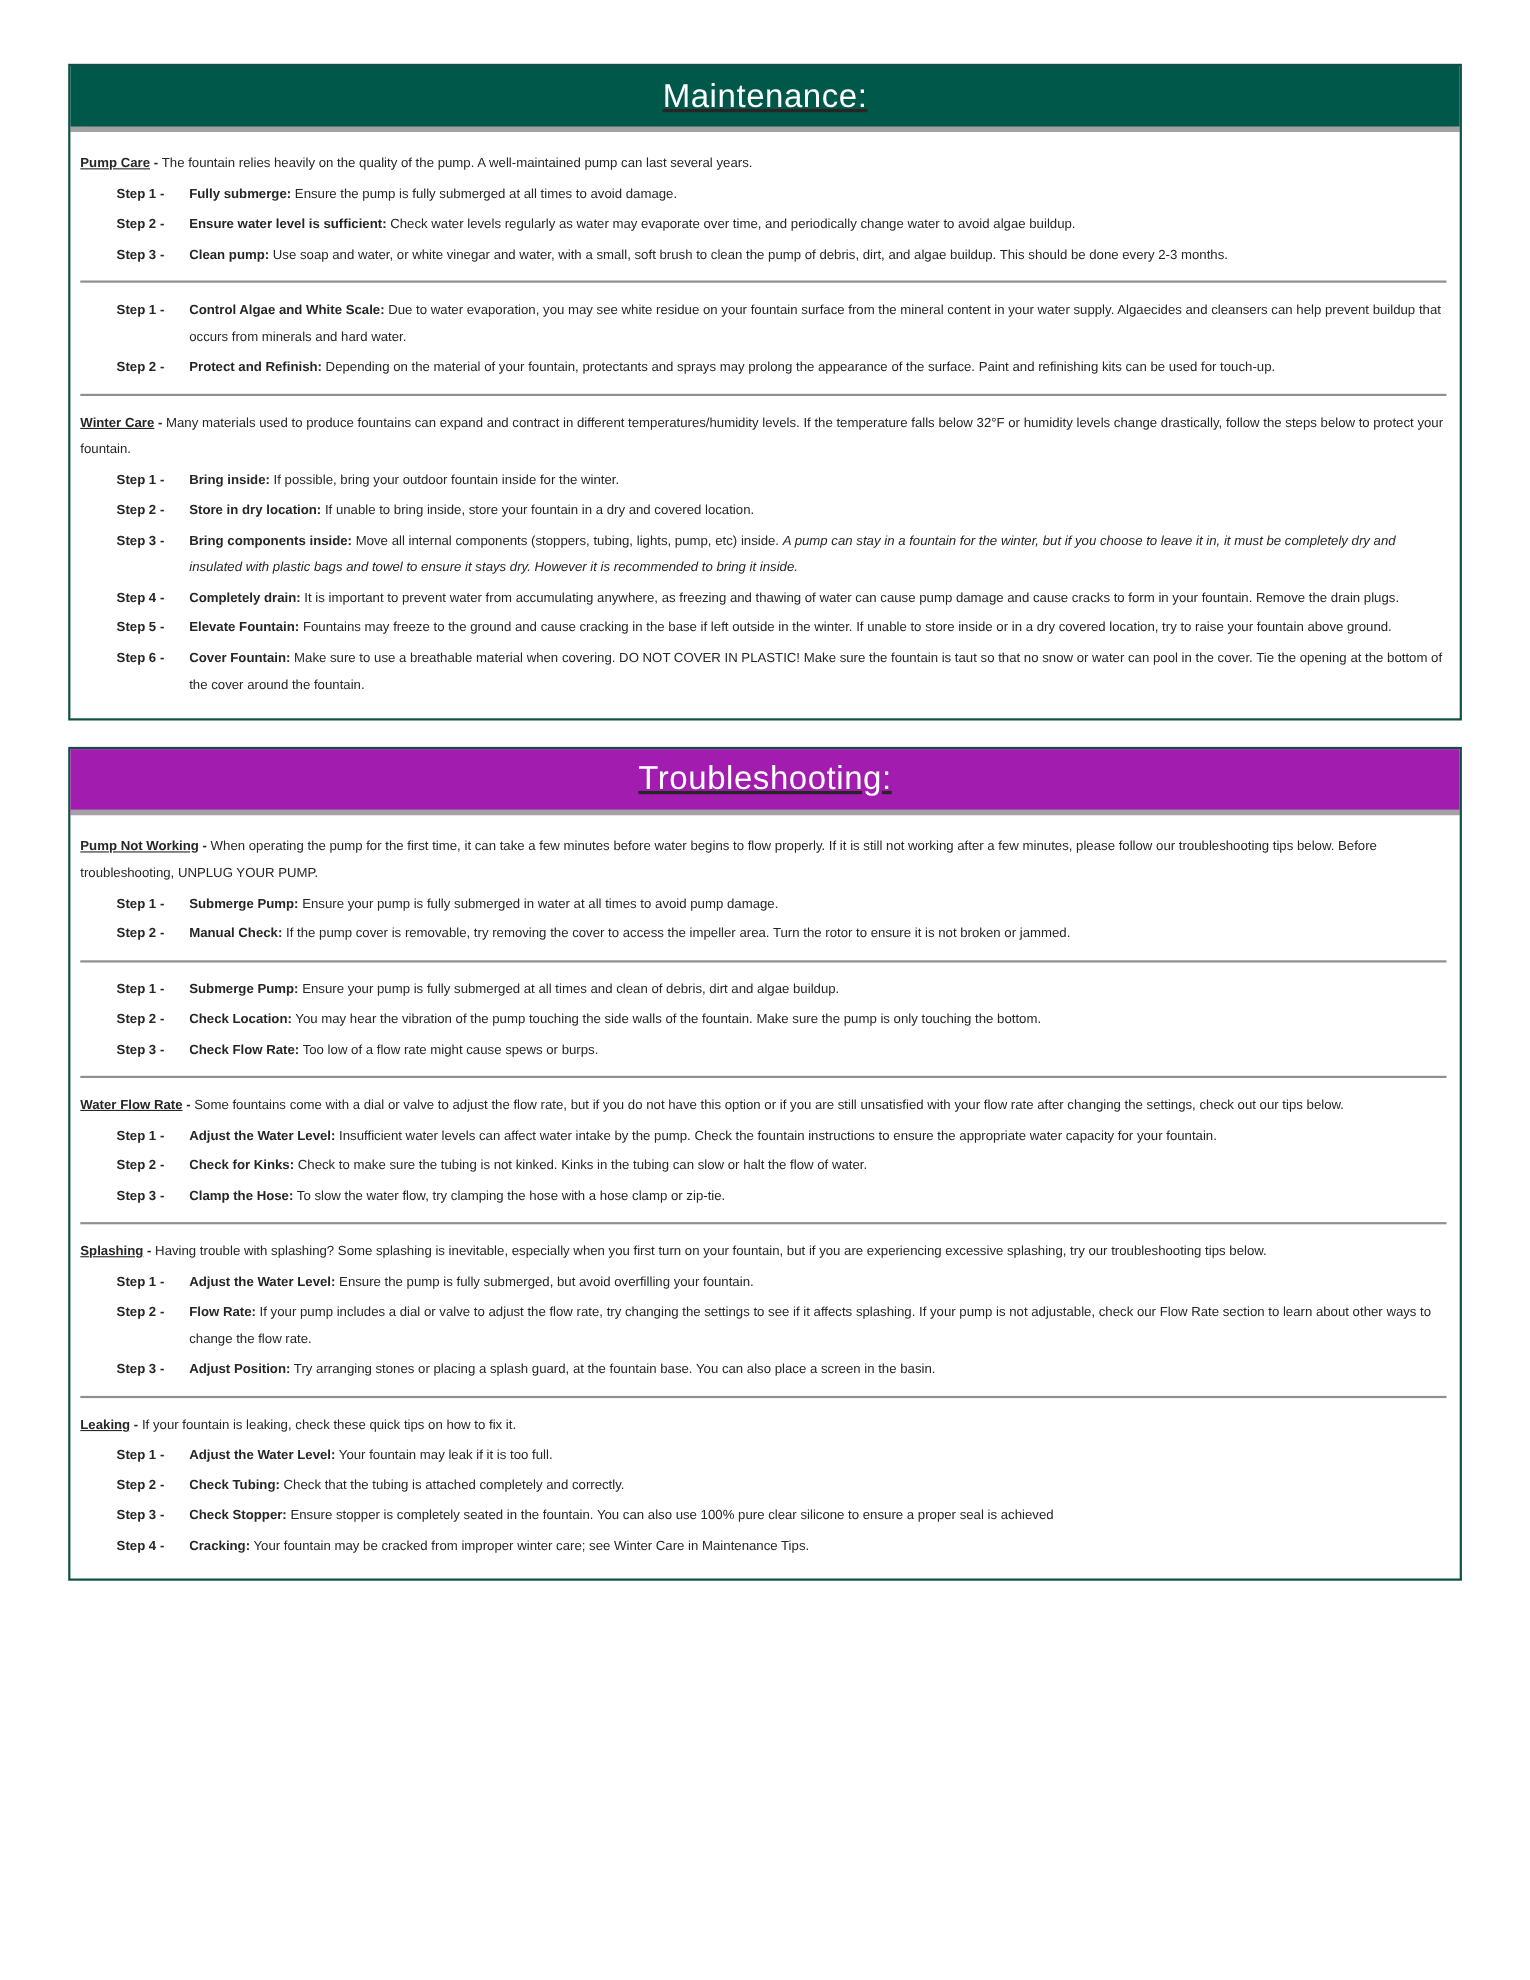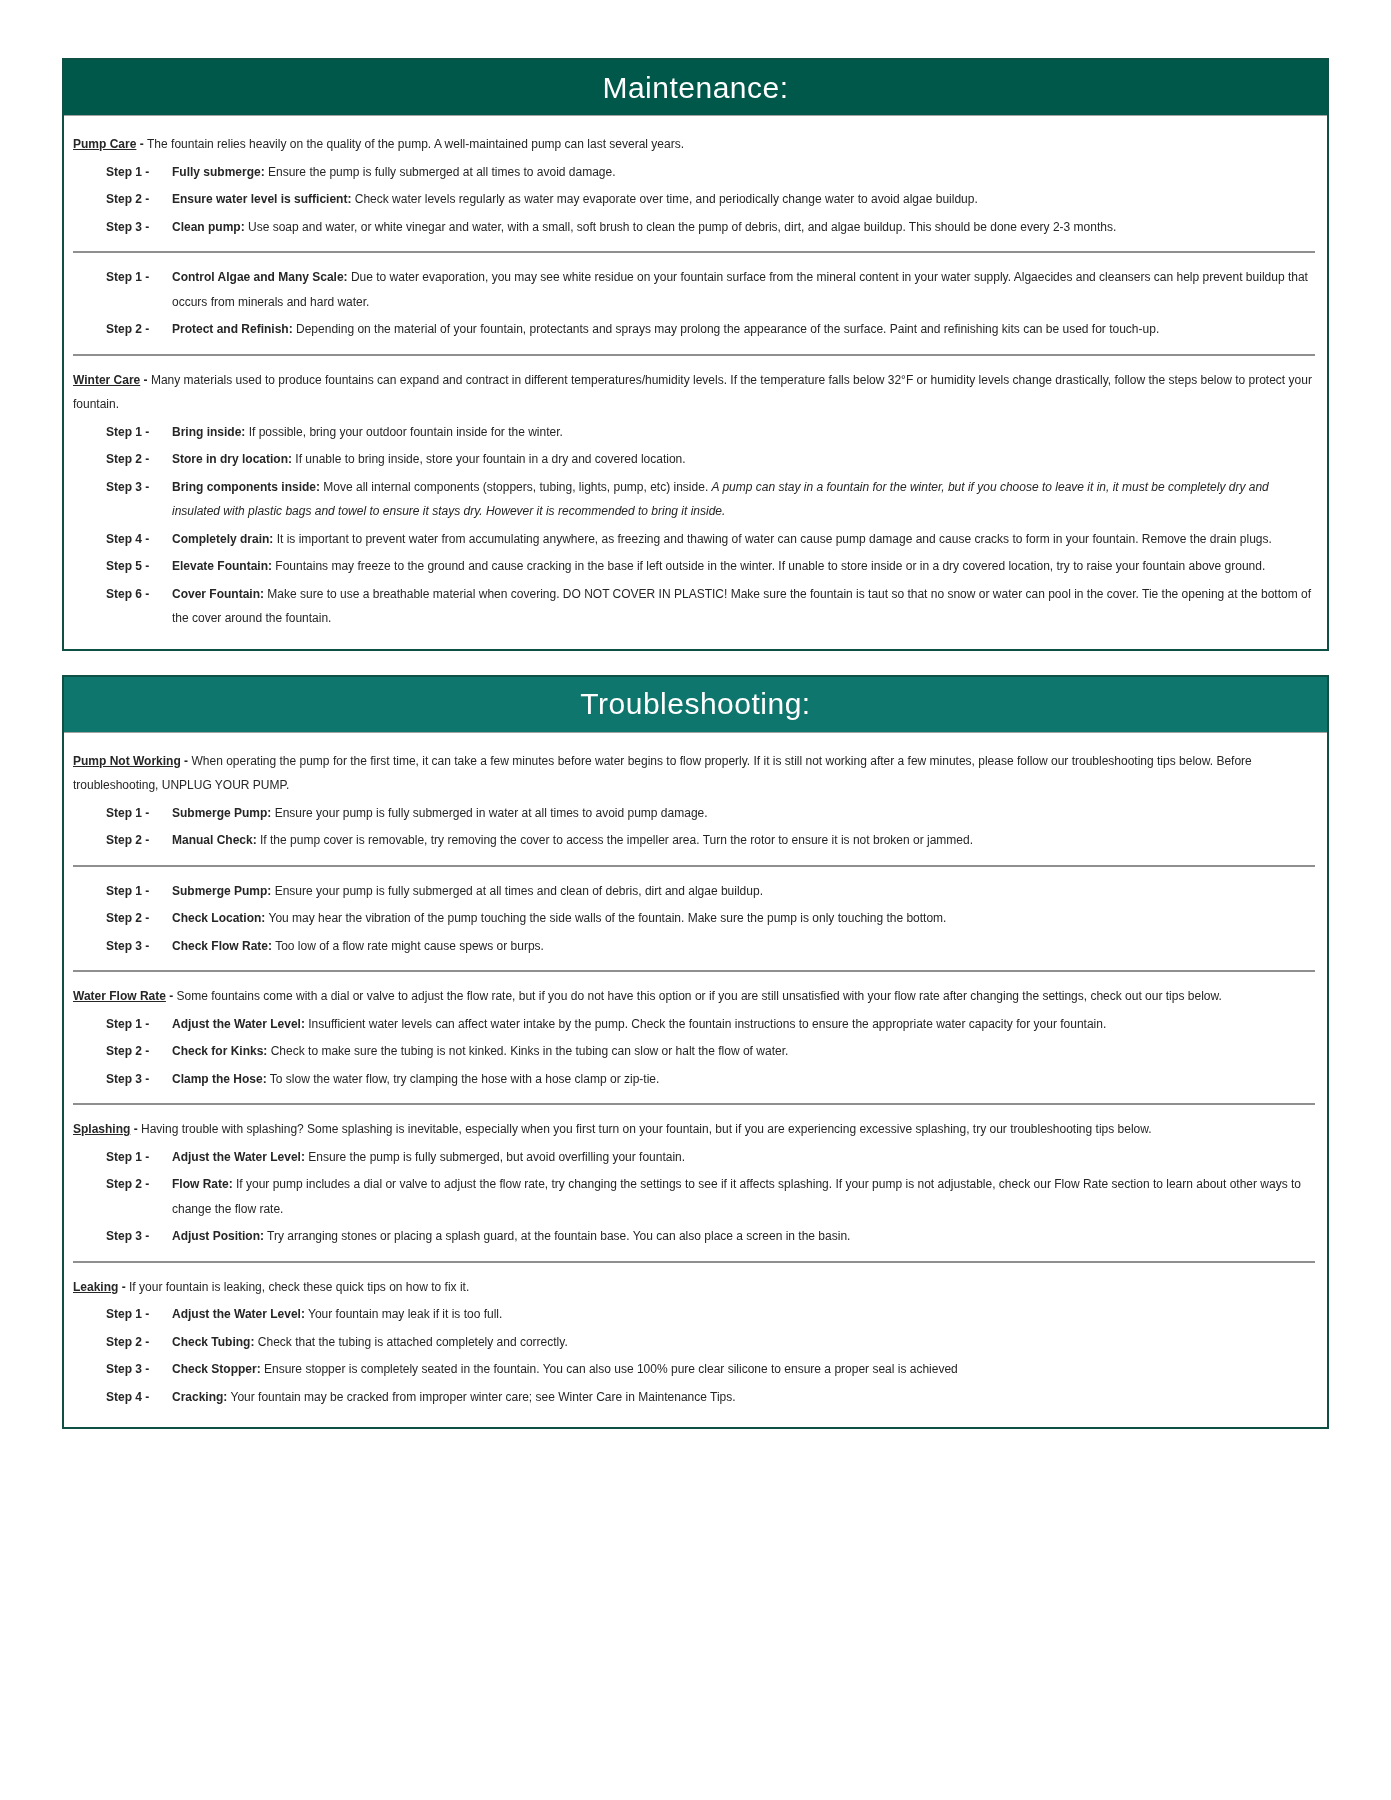--- a/index.html
+++ b/index.html
@@ -20,25 +20,26 @@
     background: #ffffff;
   }
   .panel.first {
     margin-top: 58px;
   }
   .panel + .panel {
     margin-top: 24px;
   }
   .panel-header {
     background: #00584a;
-    border-bottom: 1px solid #a3a3a3;
+    border-bottom: 5px solid #a3a3a3;
     height: 55px;
     display: flex;
     align-items: center;
     justify-content: center;
+    text-decoration: underline;
   }
   .panel-title {
     color: #ffffff;
     font-size: 30px;
     font-weight: 400;
     letter-spacing: 0.5px;
   }
   .panel-body {
     padding: 16px 12px 18px 9px;
     font-size: 12px;
@@ -96,21 +97,21 @@
           <span class="step-label">Step 2 -</span>
           <span class="step-body"><span class="step-title">Ensure water level is sufficient:</span><span class="seg-n"> Check water levels regularly as water may evaporate over time, and periodically change water to avoid algae buildup.</span></span>
         </div>
         <div class="step">
           <span class="step-label">Step 3 -</span>
           <span class="step-body"><span class="step-title">Clean pump:</span><span class="seg-n"> Use soap and water, or white vinegar and water, with a small, soft brush to clean the pump of debris, dirt, and algae buildup. This should be done every 2-3 months.</span></span>
         </div>
         <hr class="divider" style="border-top-color: rgb(143, 143, 143);">
         <div class="step">
           <span class="step-label">Step 1 -</span>
-          <span class="step-body"><span class="step-title">Control Algae and Many Scale:</span><span class="seg-n"> Due to water evaporation, you may see white residue on your fountain surface from the mineral content in your water supply. Algaecides and cleansers can help prevent buildup that occurs from minerals and hard water.</span></span>
+          <span class="step-body"><span class="step-title">Control Algae and White Scale:</span><span class="seg-n"> Due to water evaporation, you may see white residue on your fountain surface from the mineral content in your water supply. Algaecides and cleansers can help prevent buildup that occurs from minerals and hard water.</span></span>
         </div>
         <div class="step">
           <span class="step-label">Step 2 -</span>
           <span class="step-body"><span class="step-title">Protect and Refinish:</span><span class="seg-n"> Depending on the material of your fountain, protectants and sprays may prolong the appearance of the surface. Paint and refinishing kits can be used for touch-up.</span></span>
         </div>
         <hr class="divider" style="border-top-color: rgb(143, 143, 143);">
         <p class="group-intro"><span class="group-heading">Winter Care</span><span class="heading-sep"> - </span><span class="seg-n">Many materials used to produce fountains can expand and contract in different temperatures/humidity levels. If the temperature falls below 32°F or humidity levels change drastically, follow the steps below to protect your fountain.</span></p>
         <div class="step">
           <span class="step-label">Step 1 -</span>
           <span class="step-body"><span class="step-title">Bring inside:</span><span class="seg-n"> If possible, bring your outdoor fountain inside for the winter.</span></span>
@@ -131,21 +132,21 @@
           <span class="step-label">Step 5 -</span>
           <span class="step-body"><span class="step-title">Elevate Fountain:</span><span class="seg-n"> Fountains may freeze to the ground and cause cracking in the base if left outside in the winter. If unable to store inside or in a dry covered location, try to raise your fountain above ground.</span></span>
         </div>
         <div class="step">
           <span class="step-label">Step 6 -</span>
           <span class="step-body"><span class="step-title">Cover Fountain:</span><span class="seg-n"> Make sure to use a breathable material when covering. </span><span class="seg-b">DO NOT COVER IN PLASTIC!</span><span class="seg-n"> Make sure the fountain is taut so that no snow or water can pool in the cover. Tie the opening at the bottom of the cover around the fountain.</span></span>
         </div>
       </div>
     </section>
     <section class="panel" style="border-color: rgb(15, 80, 68);">
-      <div class="panel-header" style="background: #0f766e; align-items: center;">
+      <div class="panel-header" style="background: #a21caf; align-items: center;">
         <span class="panel-title" style="color: rgb(255, 255, 255);">Troubleshooting:</span>
       </div>
       <div class="panel-body">
         <p class="group-intro"><span class="group-heading">Pump Not Working</span><span class="heading-sep"> - </span><span class="seg-n">When operating the pump for the first time, it can take a few minutes before water begins to flow properly. If it is still not working after a few minutes, please follow our troubleshooting tips below. </span><span class="seg-b">Before troubleshooting, UNPLUG YOUR PUMP.</span></p>
         <div class="step">
           <span class="step-label">Step 1 -</span>
           <span class="step-body"><span class="step-title">Submerge Pump:</span><span class="seg-n"> Ensure your pump is fully submerged in water at all times to avoid pump damage.</span></span>
         </div>
         <div class="step">
           <span class="step-label">Step 2 -</span>

